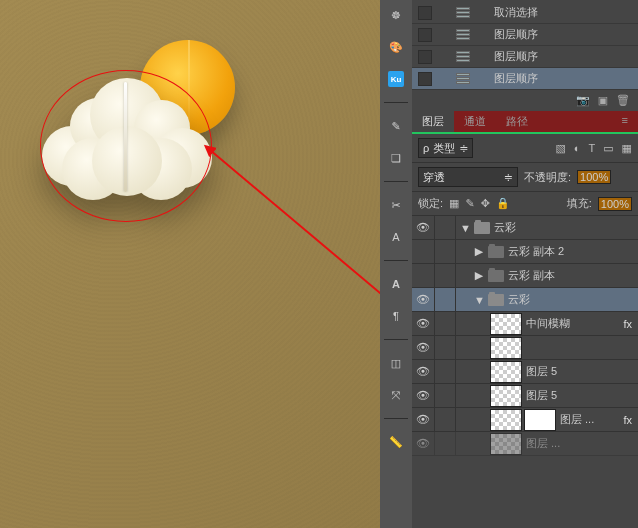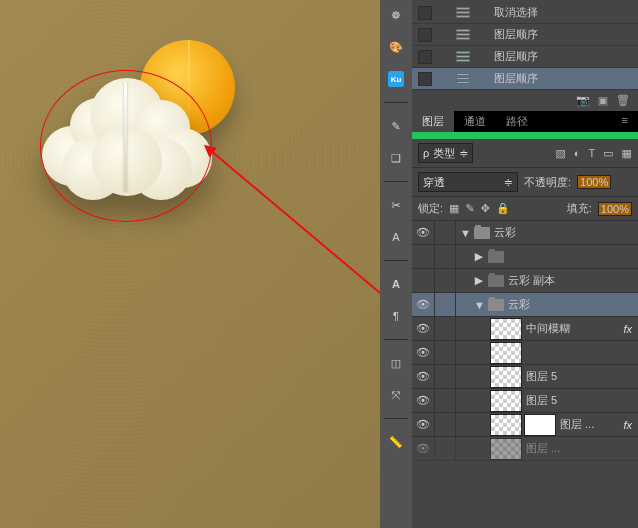--- a/index.html
+++ b/index.html
@@ -30,21 +30,21 @@
   .main{flex:1;display:flex;flex-direction:column}
   .history{background:#454545;padding-top:2px}
   .hist-row{display:flex;align-items:center;height:21px;padding:0 6px;gap:24px;border-bottom:1px solid #383838}
   .hist-row.active{background:#5f6f81}
   .chk{width:12px;height:12px;border:1px solid #2d2d2d;background:#3a3a3a}
   .stack-icn{width:14px;height:12px;display:flex;flex-direction:column;gap:1px}
   .stack-icn span{height:3px;background:#9aa;border:1px solid #666}
   .hist-foot{display:flex;justify-content:flex-end;gap:8px;padding:4px 8px;color:#aaa}
   .hist-foot span{cursor:pointer}
 
-  .tabs{display:flex;background:#000000;border-bottom:7px solid #22c55e}
+  .tabs{display:flex;background:#7f1d1d;border-bottom:2px solid #22c55e}
   .tab{padding:3px 10px;color:#9a9a9a;cursor:pointer}
   .tab.active{background:#454545;color:#ddd}
 
   .opt-row{display:flex;align-items:center;gap:6px;padding:4px 6px;border-bottom:1px solid #333}
   .sel{background:#393939;border:1px solid #222;padding:1px 4px;color:#ddd;display:flex;align-items:center;gap:4px;height:16px}
   .mini-icn{color:#bbb;cursor:pointer}
   .rt{margin-left:auto;display:flex;gap:8px}
   .valbox{background:#a16207;border:1px solid #222;padding:0 2px;min-width:28px;text-align:right}
 
   .tree{flex:1;overflow:auto}
@@ -53,21 +53,21 @@
   .eye-col{width:22px;text-align:center;color:#ccc;border-right:1px solid #333;height:100%;display:flex;align-items:center;justify-content:center;cursor:pointer}
   .lock-col{width:16px;border-right:1px solid #333;height:100%}
   .indent{display:flex;align-items:center;gap:4px}
   .tw{color:#ccc;width:10px;text-align:center;cursor:pointer}
   .folder{width:16px;height:12px;background:#6f6f6f;border-radius:1px;position:relative}
   .folder.open{background:#8a8a8a}
   .folder::before{content:"";position:absolute;top:-2px;left:1px;width:6px;height:2px;background:inherit;border-radius:1px 1px 0 0}
   .thumb{width:30px;height:20px;border:1px solid #222;background:#fff;background-image:linear-gradient(45deg,#ccc 25%,transparent 25%,transparent 75%,#ccc 75%),linear-gradient(45deg,#ccc 25%,transparent 25%,transparent 75%,#ccc 75%);background-size:8px 8px;background-position:0 0,4px 4px}
   .thumb.solid{background:#fff}
   .lname{flex:1;white-space:nowrap;overflow:hidden}
-  .fx{font-style:italic;color:#ddd;margin-right:2px}
+  .fx{color:#ddd;margin-right:2px}
   .mask-pair{display:flex;gap:2px}
 </style>
 </head>
 <body>
 
 <div class="canvas">
   <div class="sun"></div>
   <div class="cloud">
     <div class="lobe l1"></div>
       <div class="lobe l2"></div>
@@ -211,20 +211,21 @@
           </div>
         <span class="lname">云彩</span>
       </div>
       <div class="row">
         <div class="eye-col"></div>
           <div class="lock-col"></div>
         <div class="indent" style="padding-left:14px">
             <span class="tw">▶</span>
             <span class="folder"></span>
           </div>
+        <span class="lname">云彩 副本 2</span>
       </div>
       <div class="row">
         <div class="eye-col"></div>
           <div class="lock-col"></div>
         <div class="indent" style="padding-left:14px">
             <span class="tw">▶</span>
             <span class="folder"></span>
           </div>
         <span class="lname">云彩 副本</span>
       </div>

